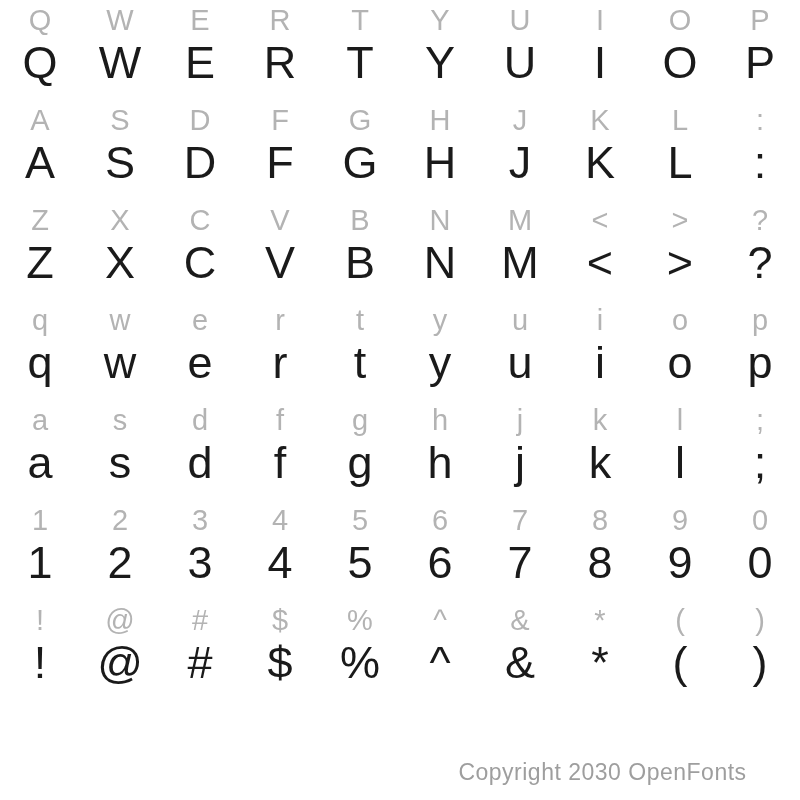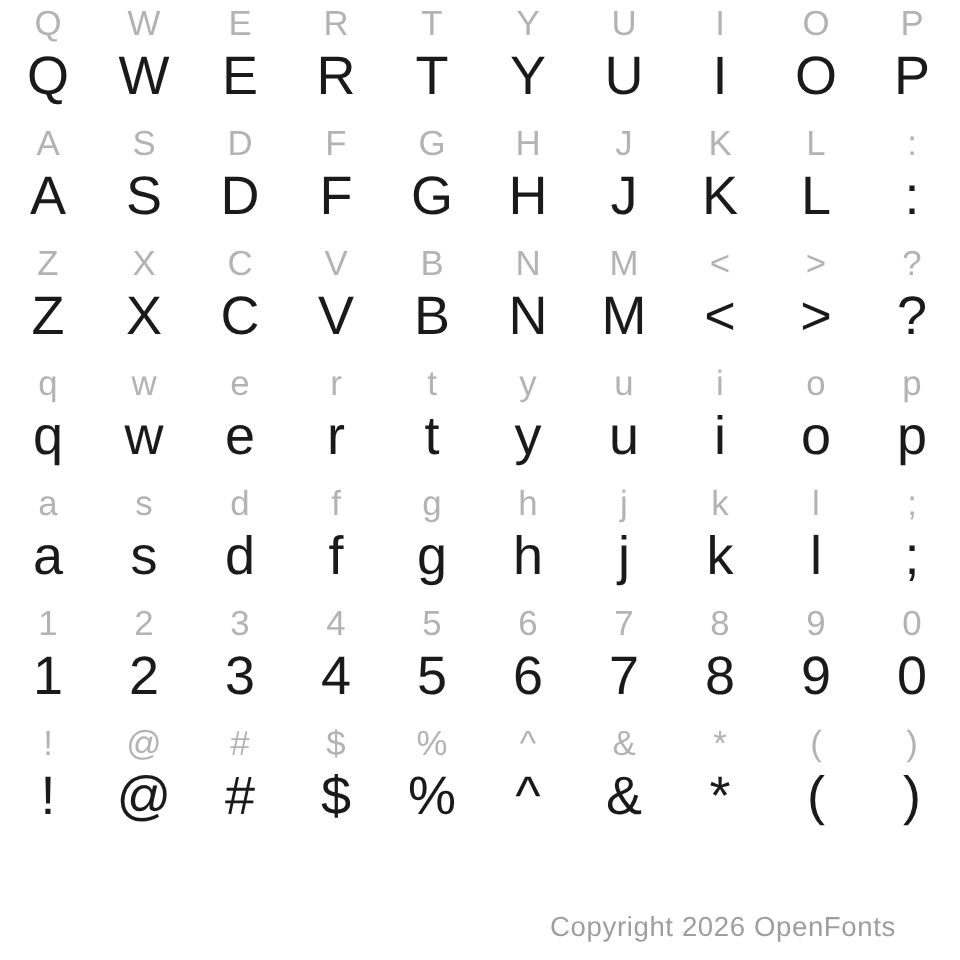--- a/index.html
+++ b/index.html
@@ -241,14 +241,14 @@
           <span class="cell">$</span>
           <span class="cell">%</span>
           <span class="cell">^</span>
           <span class="cell">&amp;</span>
           <span class="cell">*</span>
           <span class="cell">(</span>
           <span class="cell">)</span>
         </div>
       </div>
     </div>
-  <div class="copyright">Copyright 2026 OpenFonts</div>
+  <div class="copyright">Copyright 2030 OpenFonts</div>
 </div>
 
 </body></html>

